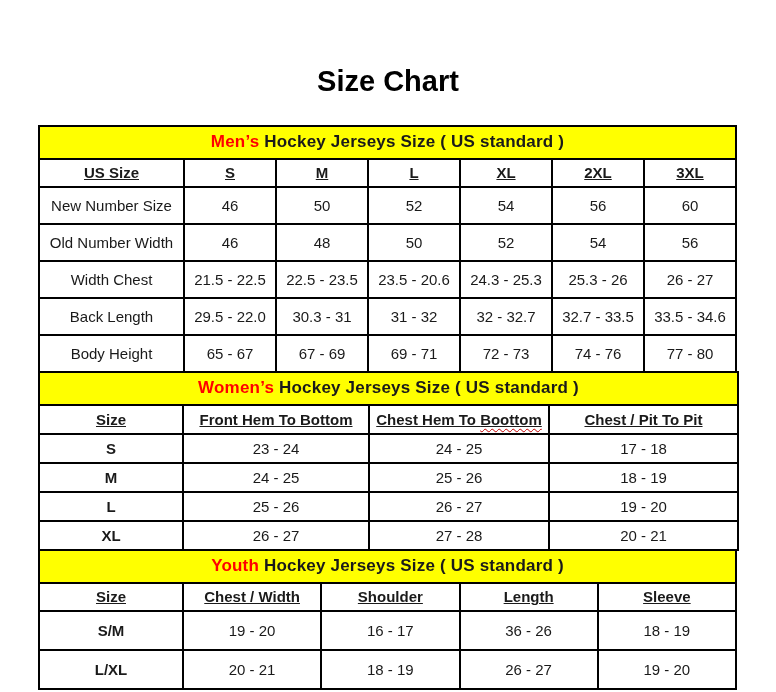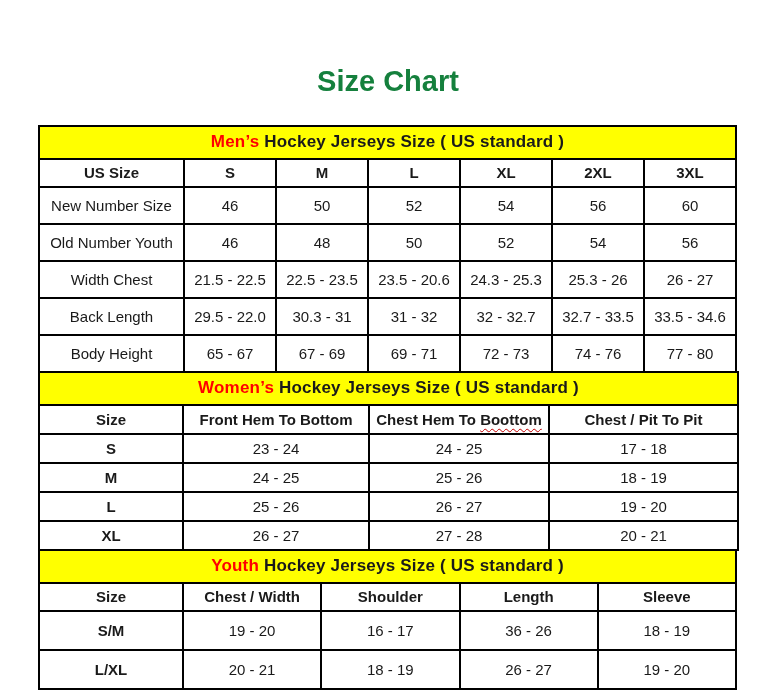--- a/index.html
+++ b/index.html
@@ -14,21 +14,21 @@
     color: #1a1a1a;
     overflow: hidden;
   }
   .page-title {
     margin: 0;
     padding-top: 66px;
     text-align: center;
     font-size: 29px;
     line-height: 1.1;
     font-weight: bold;
-    color: #15803d;
+    color: #000000;
   }
   .chart-wrap {
     width: 699px;
     margin: 27px 0 0 38px;
   }
   table.size-table {
     border-collapse: collapse;
     table-layout: fixed;
     width: 699px;
     border: 2px solid #c4b5fd;
@@ -46,21 +46,21 @@
     white-space: nowrap;
   }
   tr.banner-row th {
     background: #ffff00;
     font-size: 17px;
     font-weight: bold;
     height: 31px;
     letter-spacing: 0.2px;
   }
   tr.banner-row .hl { color: #ff0000; }
-  tr.cols-row th { font-weight: bold; }
+  tr.cols-row th { font-weight: bold; text-decoration: underline; }
   .t-mens  tr.cols-row th { height: 26px; }
   .t-women tr.cols-row th { height: 27px; }
   .t-youth tr.cols-row th { height: 26px; }
   .t-mens  tbody tr { height: 37px; }
   .t-women tbody tr { height: 29px; }
   .t-youth tbody tr { height: 39px; }
   .t-mens  tbody th.row-label { font-weight: normal; }
   .t-women tbody th.row-label,
   .t-youth tbody th.row-label { font-weight: bold; }
   tbody td { font-weight: normal; }
@@ -116,21 +116,21 @@
         <tr>
           <th class="row-label">New Number Size</th>
           <td>46</td>
           <td>50</td>
           <td>52</td>
           <td>54</td>
           <td>56</td>
           <td>60</td>
         </tr>
         <tr>
-          <th class="row-label">Old Number Youth</th>
+          <th class="row-label">Old Number Width</th>
           <td>46</td>
           <td>48</td>
           <td>50</td>
           <td>52</td>
           <td>54</td>
           <td>56</td>
         </tr>
         <tr>
           <th class="row-label">Width Chest</th>
           <td>21.5 - 22.5</td>

